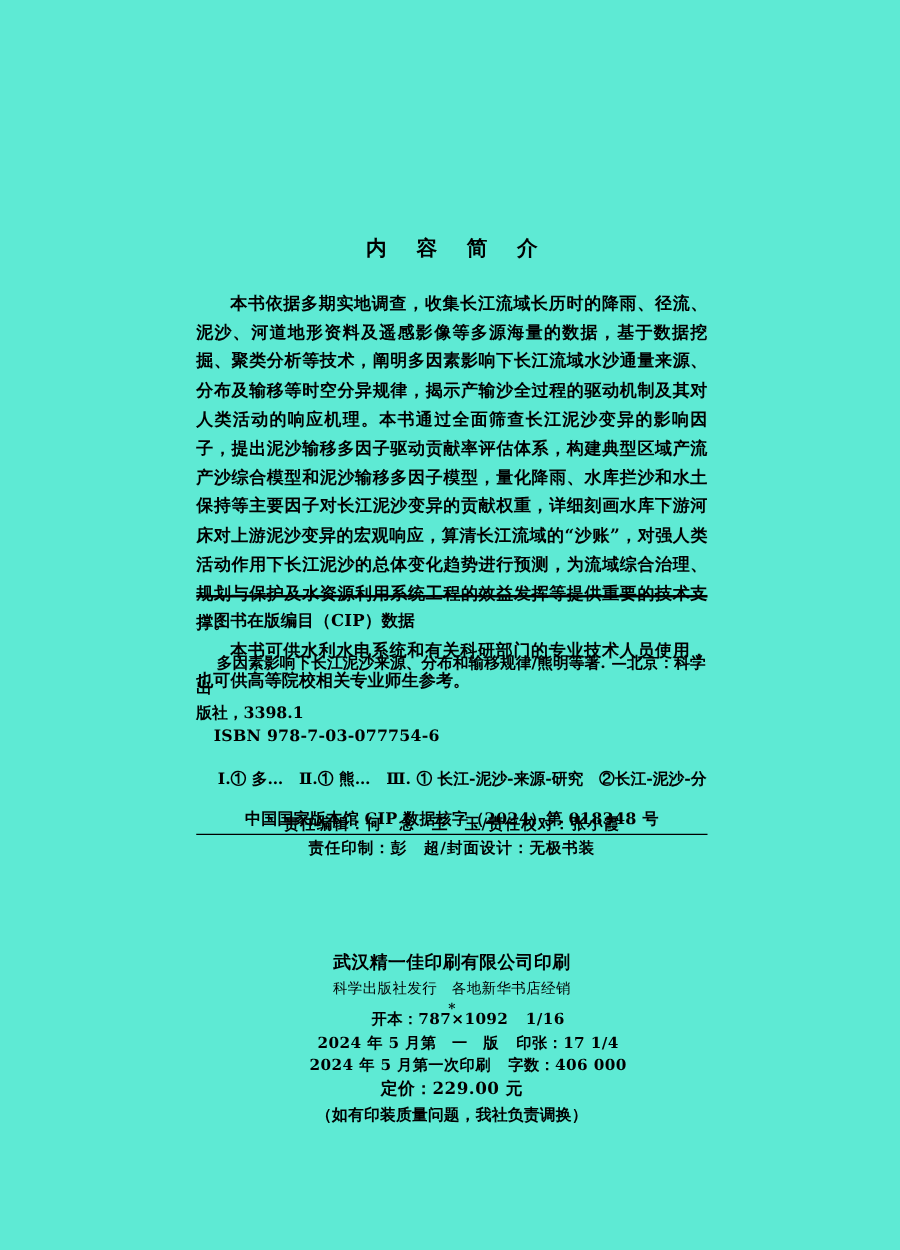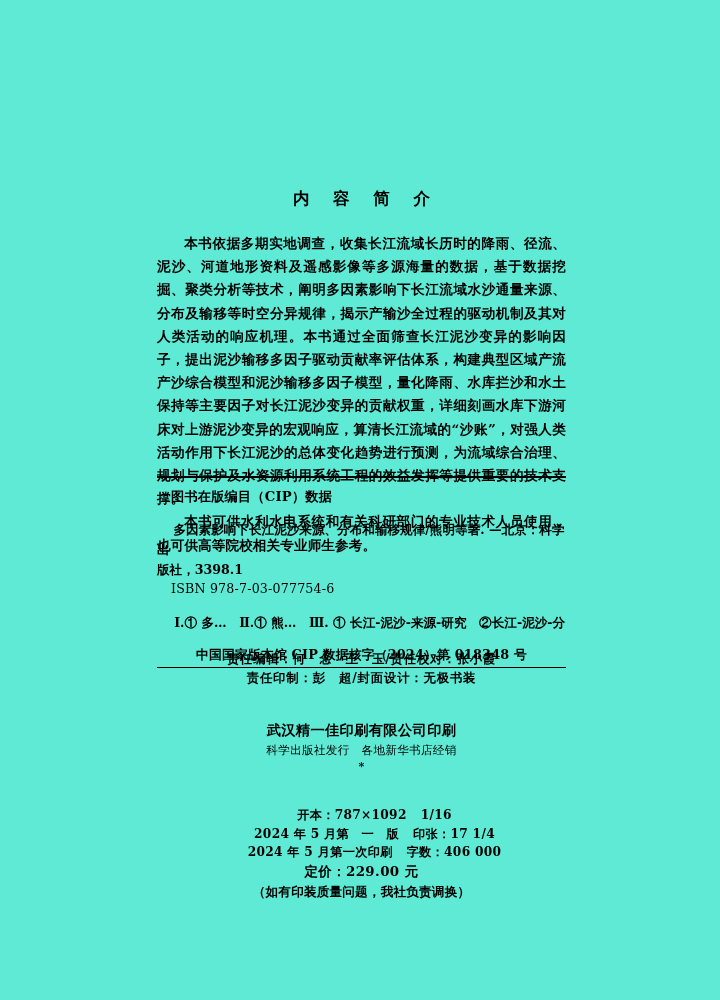--- a/index.html
+++ b/index.html
@@ -84,21 +84,21 @@
     margin: 14px 0 0 0;
     font-weight: 600;
   }
   .cip-entry .indent {
     text-indent: 1.3em;
     display: block;
   }
   .cip-isbn {
     font-size: 12.6px;
     margin: 1px 0 0 14px;
-    font-weight: 400;
+    font-weight: 700;
     letter-spacing: 0.2px;
   }
   .cip-class {
     font-size: 12.6px;
     line-height: 20px;
     margin: 17px 0 0 0;
     font-weight: 600;
     text-align: center;
   }
   .cip-class .indent {
@@ -165,21 +165,21 @@
     line-height: 12px;
     margin: 1px 0 0 0;
     font-weight: bold;
     letter-spacing: 0.1px;
   }
 
   
   .printer {
     position: absolute;
     left: 157px;
-    top: 720px;
+    top: 760px;
     width: 409px;
     text-align: center;
   }
   .printer-main {
     font-size: 14.2px;
     font-weight: bold;
     margin: 0;
     line-height: 20px;
     letter-spacing: 0.4px;
   }

